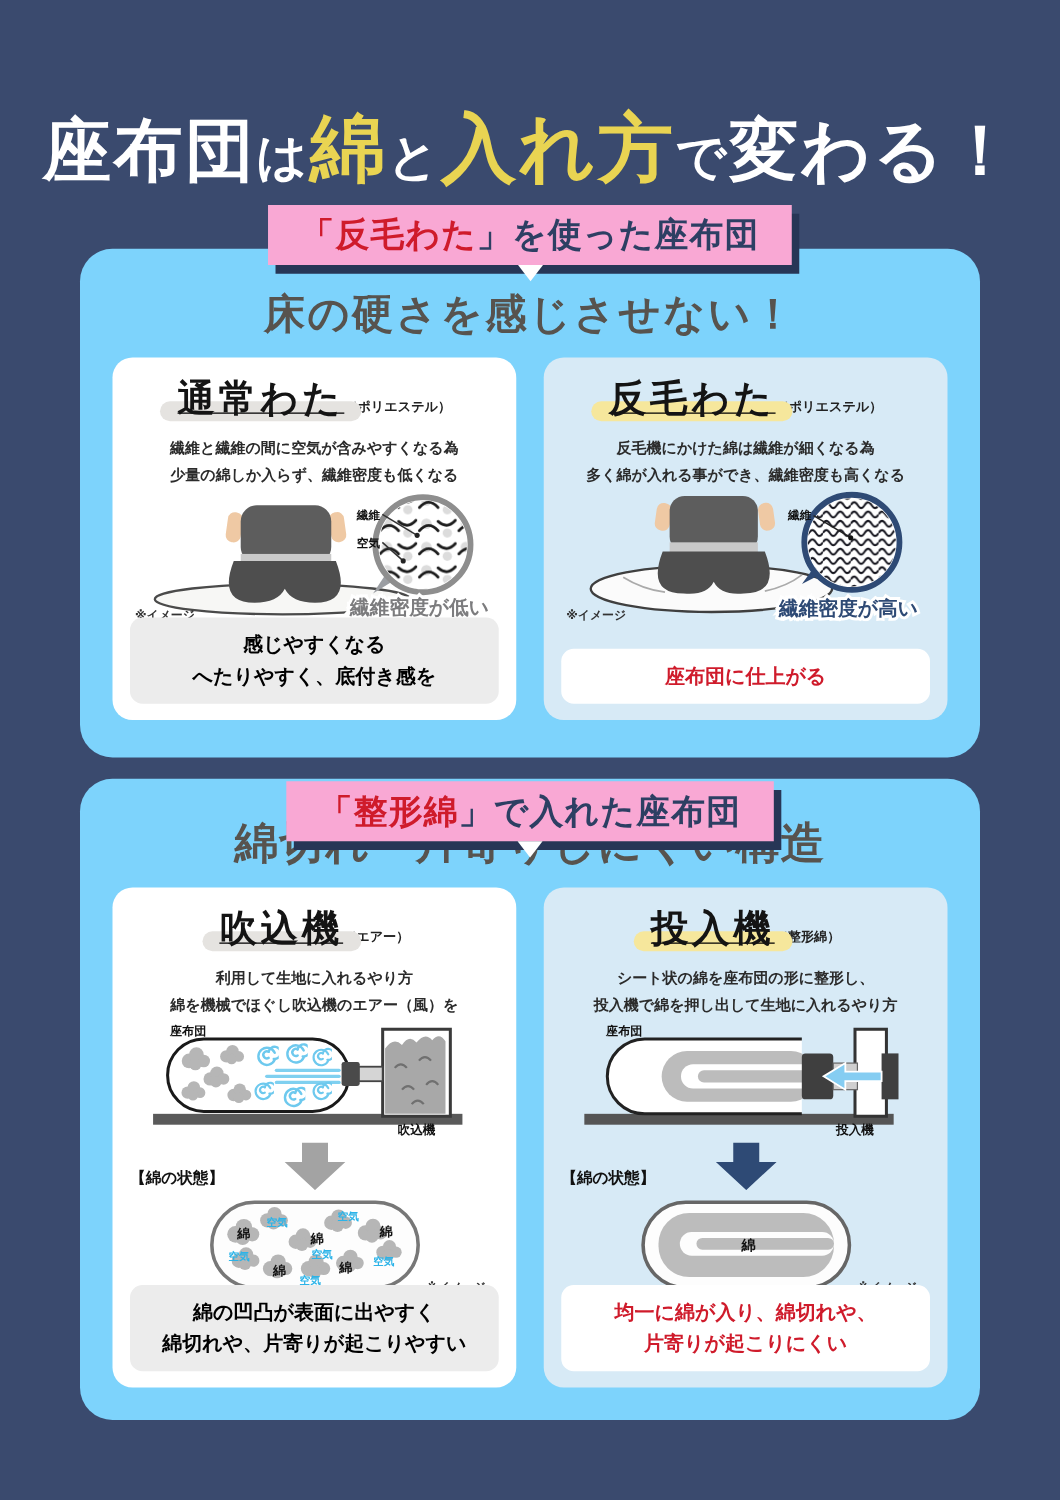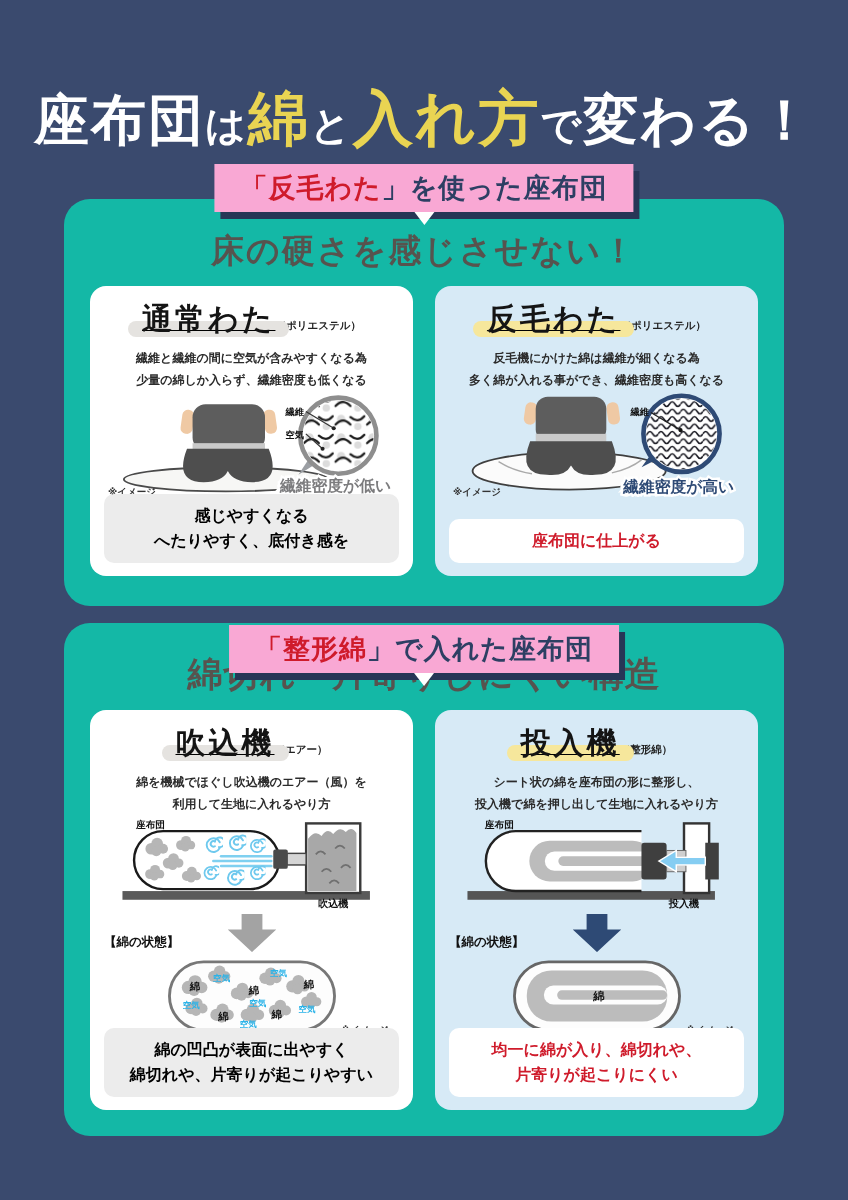--- a/index.html
+++ b/index.html
@@ -16,21 +16,21 @@
   
   .badge{position:absolute;left:50%;transform:translateX(-50%);background:#f9a8d4;padding:6px 26px;white-space:nowrap;
          font-size:27px;font-weight:bold;color:#2d3f63;box-shadow:6px 7px 0 #273656;z-index:6;letter-spacing:1px;}
   .badge::after{content:"";position:absolute;left:50%;bottom:-13px;transform:translateX(-50%);
          border-left:10px solid transparent;border-right:10px solid transparent;border-top:13px solid #fff;}
   .badge-hl{color:#cf1b2b;}
   .badge1{top:131px;}
   .badge2{top:592px;}
 
   
-  .panel{position:absolute;left:64px;width:720px;background:#14b8a6;border-radius:26px;}
+  .panel{position:absolute;left:64px;width:720px;background:#7dd3fc;border-radius:26px;}
   .panel1{top:166px;height:407px;}
   .panel2{top:590px;height:513px;}
   .panel-heading{margin:0;text-align:center;font-weight:bold;color:#57534e;}
   .panel1 .panel-heading{padding-top:30px;font-size:33px;letter-spacing:2px;}
   .panel2 .panel-heading{padding-top:28px;font-size:35px;letter-spacing:1px;}
 
   .cards{display:flex;gap:22px;padding:0 26px;margin-top:12px;}
   .card{flex:1;border-radius:16px;position:relative;}
   .panel1 .card{height:290px;}
   .panel2 .card{height:400px;}
@@ -195,22 +195,22 @@
 
   <section class="panel panel2">
     <h2 class="panel-heading">綿切れ・片寄りしにくい構造</h2>
     <div class="cards">
 
       <div class="card white">
         <div class="title-row">
           <span class="ttl-wrap"><span class="blob blob-gray"></span><span class="card-ttl">吹込機</span></span><span class="card-sub">（エアー）</span>
         </div>
         <div class="desc">
+          <span>利用して生地に入れるやり方</span>
           <span>綿を機械でほぐし吹込機のエアー（風）を</span>
-          <span>利用して生地に入れるやり方</span>
         </div>
         <div class="illus-machine">
           <svg width="290" height="90" viewBox="0 0 300 92">
             <rect x="16" y="74" width="256" height="9" fill="#5a5a5a"></rect>
             <rect x="206" y="4" width="56" height="72" fill="#ffffff" stroke="#3a3a3a" stroke-width="2.5"></rect>
             <path d="M208,20 q7,-10 14,-3 q6,-9 12,-2 q7,-9 13,-2 q6,-7 11,1 L258,74 H208 Z" fill="#a8a8a8"></path>
             <path d="M216,36 q5,-6 10,0 M236,30 q5,-6 10,0 M222,54 q5,-6 10,0 M242,50 q5,-6 10,0 M230,66 q5,-6 10,0" stroke="#707070" stroke-width="1.8" fill="none"></path>
             <rect x="28" y="12" width="150" height="60" rx="30" fill="#ffffff" stroke="#1a1a1a" stroke-width="2.5"></rect>
             <use href="#clump" x="38" y="18" width="26" height="21"></use>
             <use href="#clump" x="56" y="34" width="24" height="19"></use>

